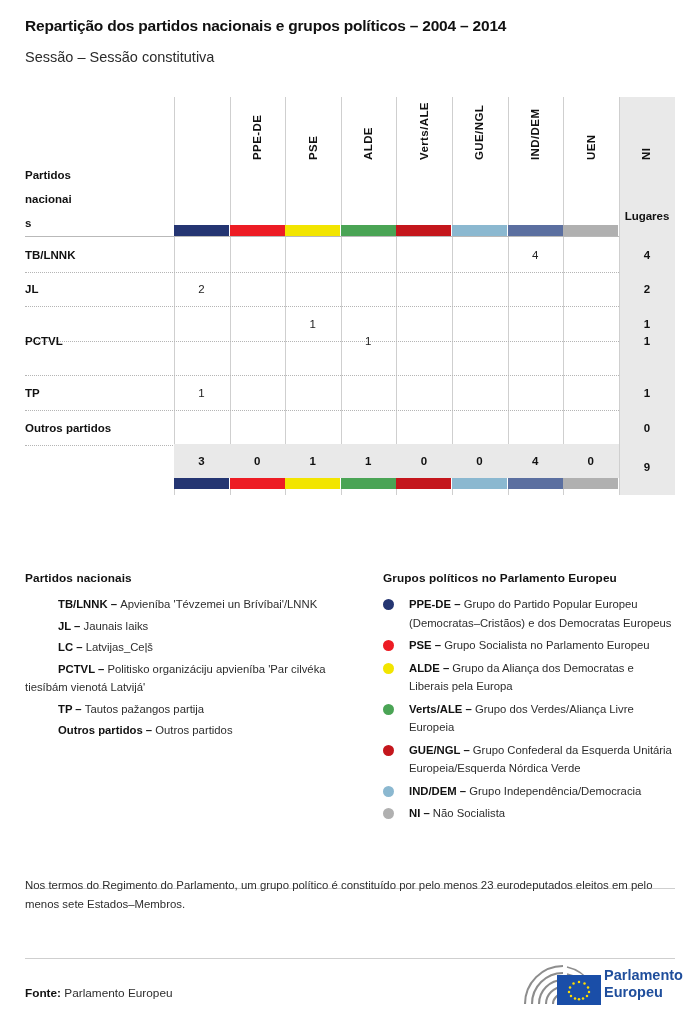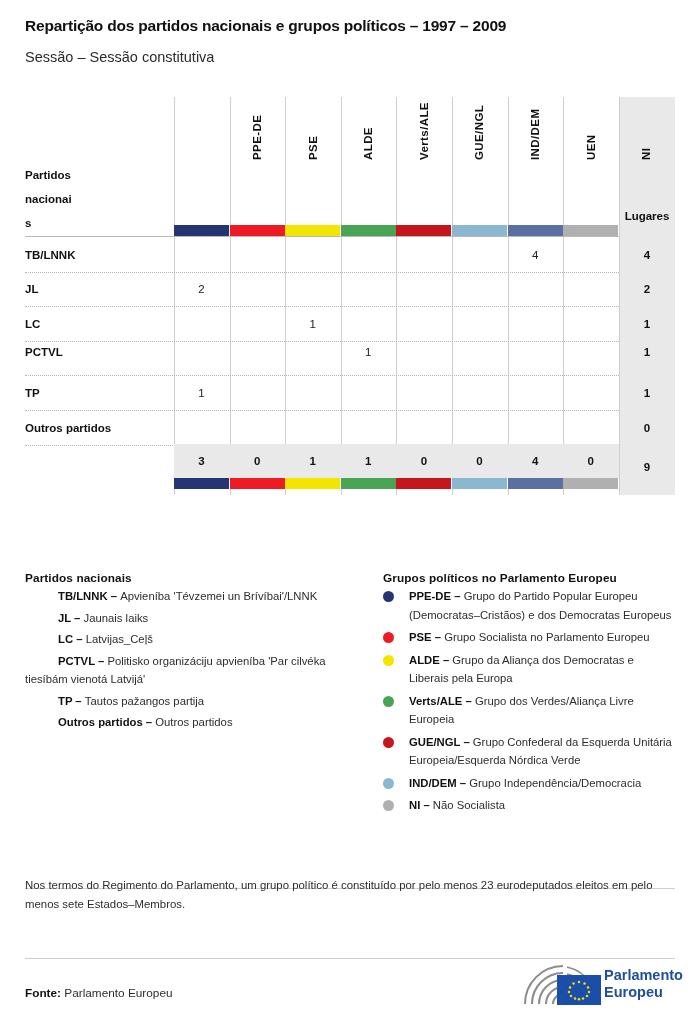--- a/index.html
+++ b/index.html
@@ -165,21 +165,21 @@
     color: #111;
   }
 
   
   .legend-block { position: absolute; }
   #legend-left  { left: 25px;  top: 571px; width: 345px; }
   #legend-right { left: 383px; top: 571px; width: 292px; }
   .legend-title {
     font-size: 11.8px; font-weight: bold;
     color: #111;
-    margin-bottom: 2px;
+    margin-bottom: 10px;
     letter-spacing: 0.1px;
   }
   .lg-item {
     font-size: 11.3px;
     line-height: 18.5px;
     color: #2d2d2d;
     margin-bottom: 3px;
   }
   .lg-item b { color: #111; font-weight: bold; margin-left: 33px; }
   .lg-row {
@@ -228,21 +228,21 @@
     line-height: 17px;
     color: #1f4e9c;
     white-space: nowrap;
   }
 </style>
 </head>
 <body>
 
 <div id="page">
 
-  <div class="title">Repartição dos partidos nacionais e grupos políticos – 1997 – 2009</div>
+  <div class="title">Repartição dos partidos nacionais e grupos políticos – 2004 – 2014</div>
   <div class="subtitle">Sessão – Sessão constitutiva</div>
 
   <div id="table-wrap">
     <div id="seats-col-bg"></div>
     <div id="vrules">
         <div class="vrule" style="left: 149px;"></div>
         <div class="vrule" style="left: 204.6px;"></div>
         <div class="vrule" style="left: 260.2px;"></div>
         <div class="vrule" style="left: 315.8px;"></div>
         <div class="vrule" style="left: 371.4px;"></div>
@@ -321,33 +321,32 @@
           <div class="cell" style="left: 260.2px;"></div>
           <div class="cell" style="left: 315.8px;"></div>
           <div class="cell" style="left: 371.4px;"></div>
           <div class="cell" style="left: 427px;"></div>
           <div class="cell" style="left: 482.6px;"></div>
           <div class="cell" style="left: 538.2px;"></div>
           <div class="seatcell">2</div>
         </div>
         <div class="rowsep" style="top: 209.2px;"></div>
         <div class="row" style="top: 209.2px;">
-          <div class="rlabel">LC</div>
           <div class="cell" style="left: 149px;"></div>
           <div class="cell" style="left: 204.6px;"></div>
           <div class="cell" style="left: 260.2px;">1</div>
           <div class="cell" style="left: 315.8px;"></div>
           <div class="cell" style="left: 371.4px;"></div>
           <div class="cell" style="left: 427px;"></div>
           <div class="cell" style="left: 482.6px;"></div>
           <div class="cell" style="left: 538.2px;"></div>
           <div class="seatcell">1</div>
         </div>
         <div class="rowsep" style="top: 243.8px;"></div>
-        <div class="row" style="top: 237px;">
+        <div class="row" style="top: 226px;">
           <div class="rlabel">PCTVL</div>
           <div class="cell" style="left: 149px;"></div>
           <div class="cell" style="left: 204.6px;"></div>
           <div class="cell" style="left: 260.2px;"></div>
           <div class="cell" style="left: 315.8px;">1</div>
           <div class="cell" style="left: 371.4px;"></div>
           <div class="cell" style="left: 427px;"></div>
           <div class="cell" style="left: 482.6px;"></div>
           <div class="cell" style="left: 538.2px;"></div>
           <div class="seatcell">1</div>

